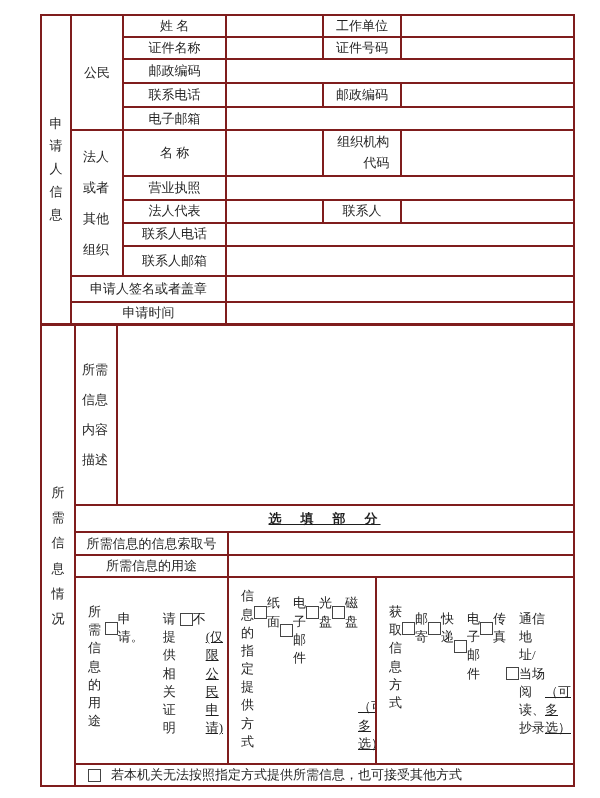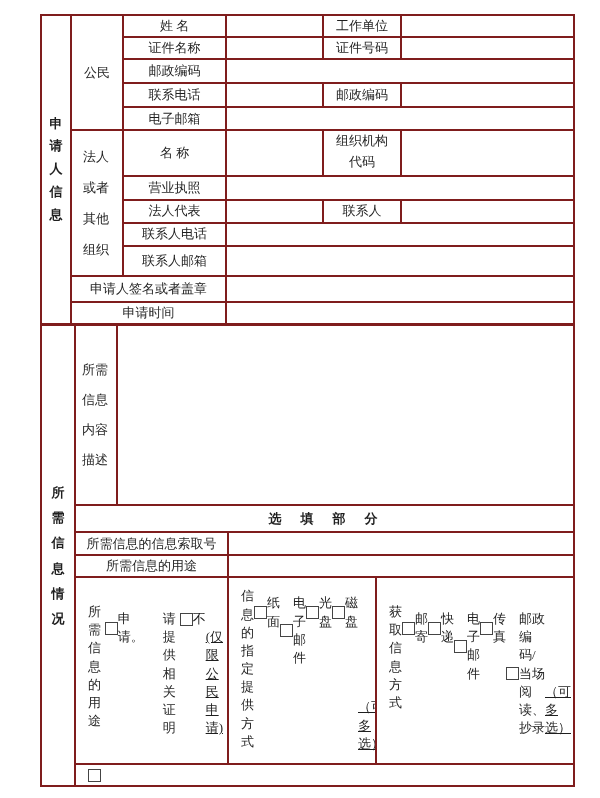--- a/index.html
+++ b/index.html
@@ -38,43 +38,42 @@
     overflow: hidden;
   }
   td.lbl { padding: 1px 3px; }
   td.val { background: #ffffff; }
   .vtext {
     width: 16px;
     margin: 0 auto;
     line-height: 1.75;
     text-align: center;
     word-break: break-all;
-    font-weight: bold;
   }
   .vtext.tall { line-height: 1.95; }
   .wrap2 {
     width: 2.15em;
     margin: 0 auto;
     line-height: 2.4;
     text-align: left;
     word-break: break-all;
   }
   .wrap2.desc { line-height: 2.3; }
   .wrap4 {
     width: 4.2em;
     margin: 0 auto;
     line-height: 1.6;
-    text-align: center;
+    text-align: right;
     word-break: break-all;
-    font-family: Liberation Mono, monospace;
   }
   .opt-header {
     font-weight: bold;
     letter-spacing: 3px;
     text-align: center;
+    text-decoration: underline;
   }
   .cbx-col {
     display: flex;
     flex-direction: row;
     align-items: flex-start;
     height: 100%;
     box-sizing: border-box;
     padding: 7px 4px 10px 12px;
     text-align: left;
   }
@@ -278,29 +277,30 @@
           <div class="cbx-item">
             <span class="cbx"></span>
             <span>电子邮件</span>
           </div>
           <div class="cbx-item">
             <span class="cbx"></span>
             <span>传真</span>
           </div>
           <div class="cbx-item">
             <span class="cbx"></span>
-            <span>邮政编码/当场阅读、抄录</span>
+            <span>通信地址/当场阅读、抄录</span>
           </div>
           <div class="col-foot">（可多选）</div>
         </div>
       </td>
     </tr>
     <tr style="height:22px">
       <td colspan="4">
         <div class="fallback-row">
           <span class="cbx"></span>
+          <span>若本机关无法按照指定方式提供所需信息，也可接受其他方式</span>
         </div>
       </td>
     </tr>
   </tbody>
     </table>
 
 </div>
 
 </body></html>

